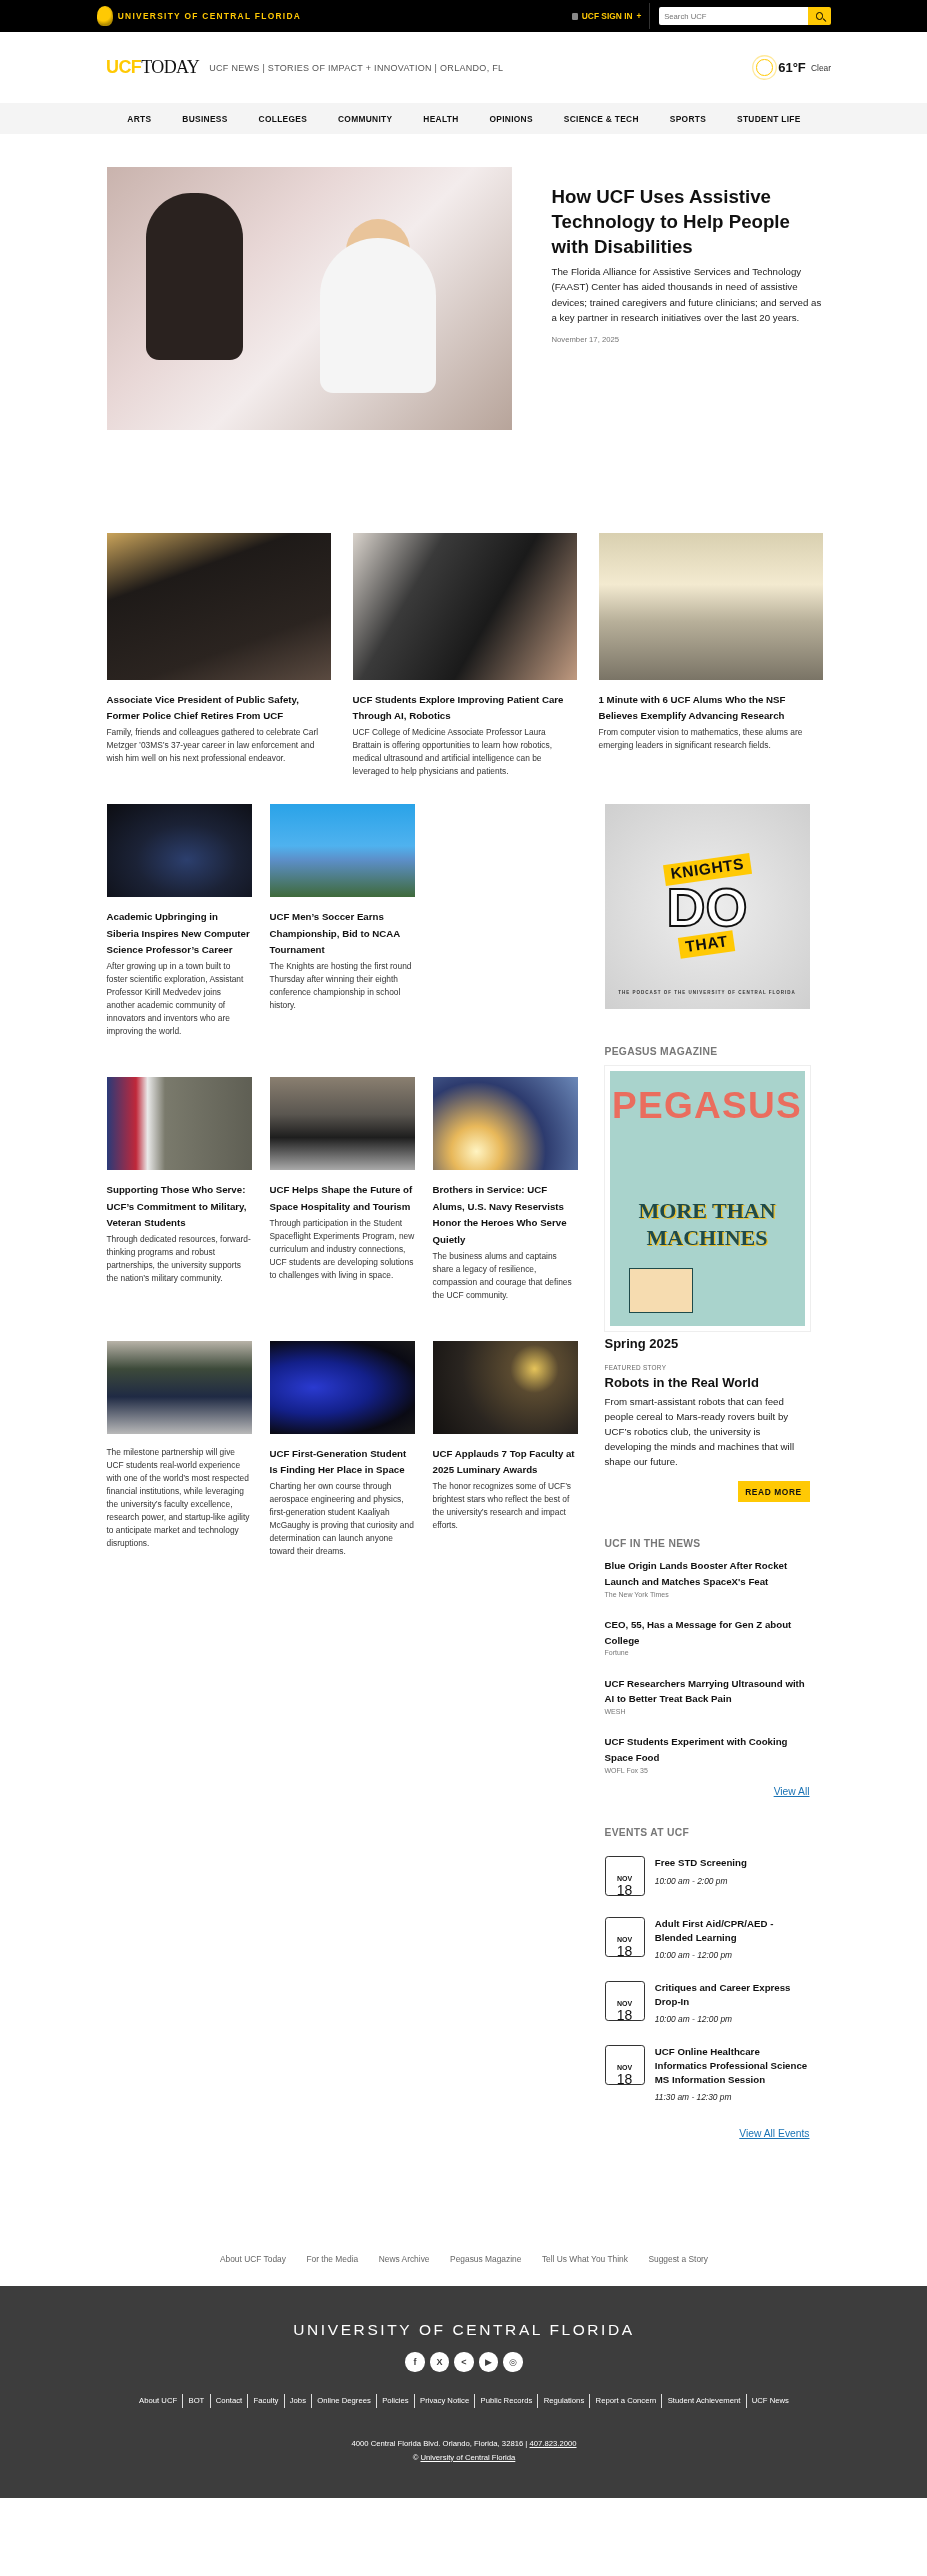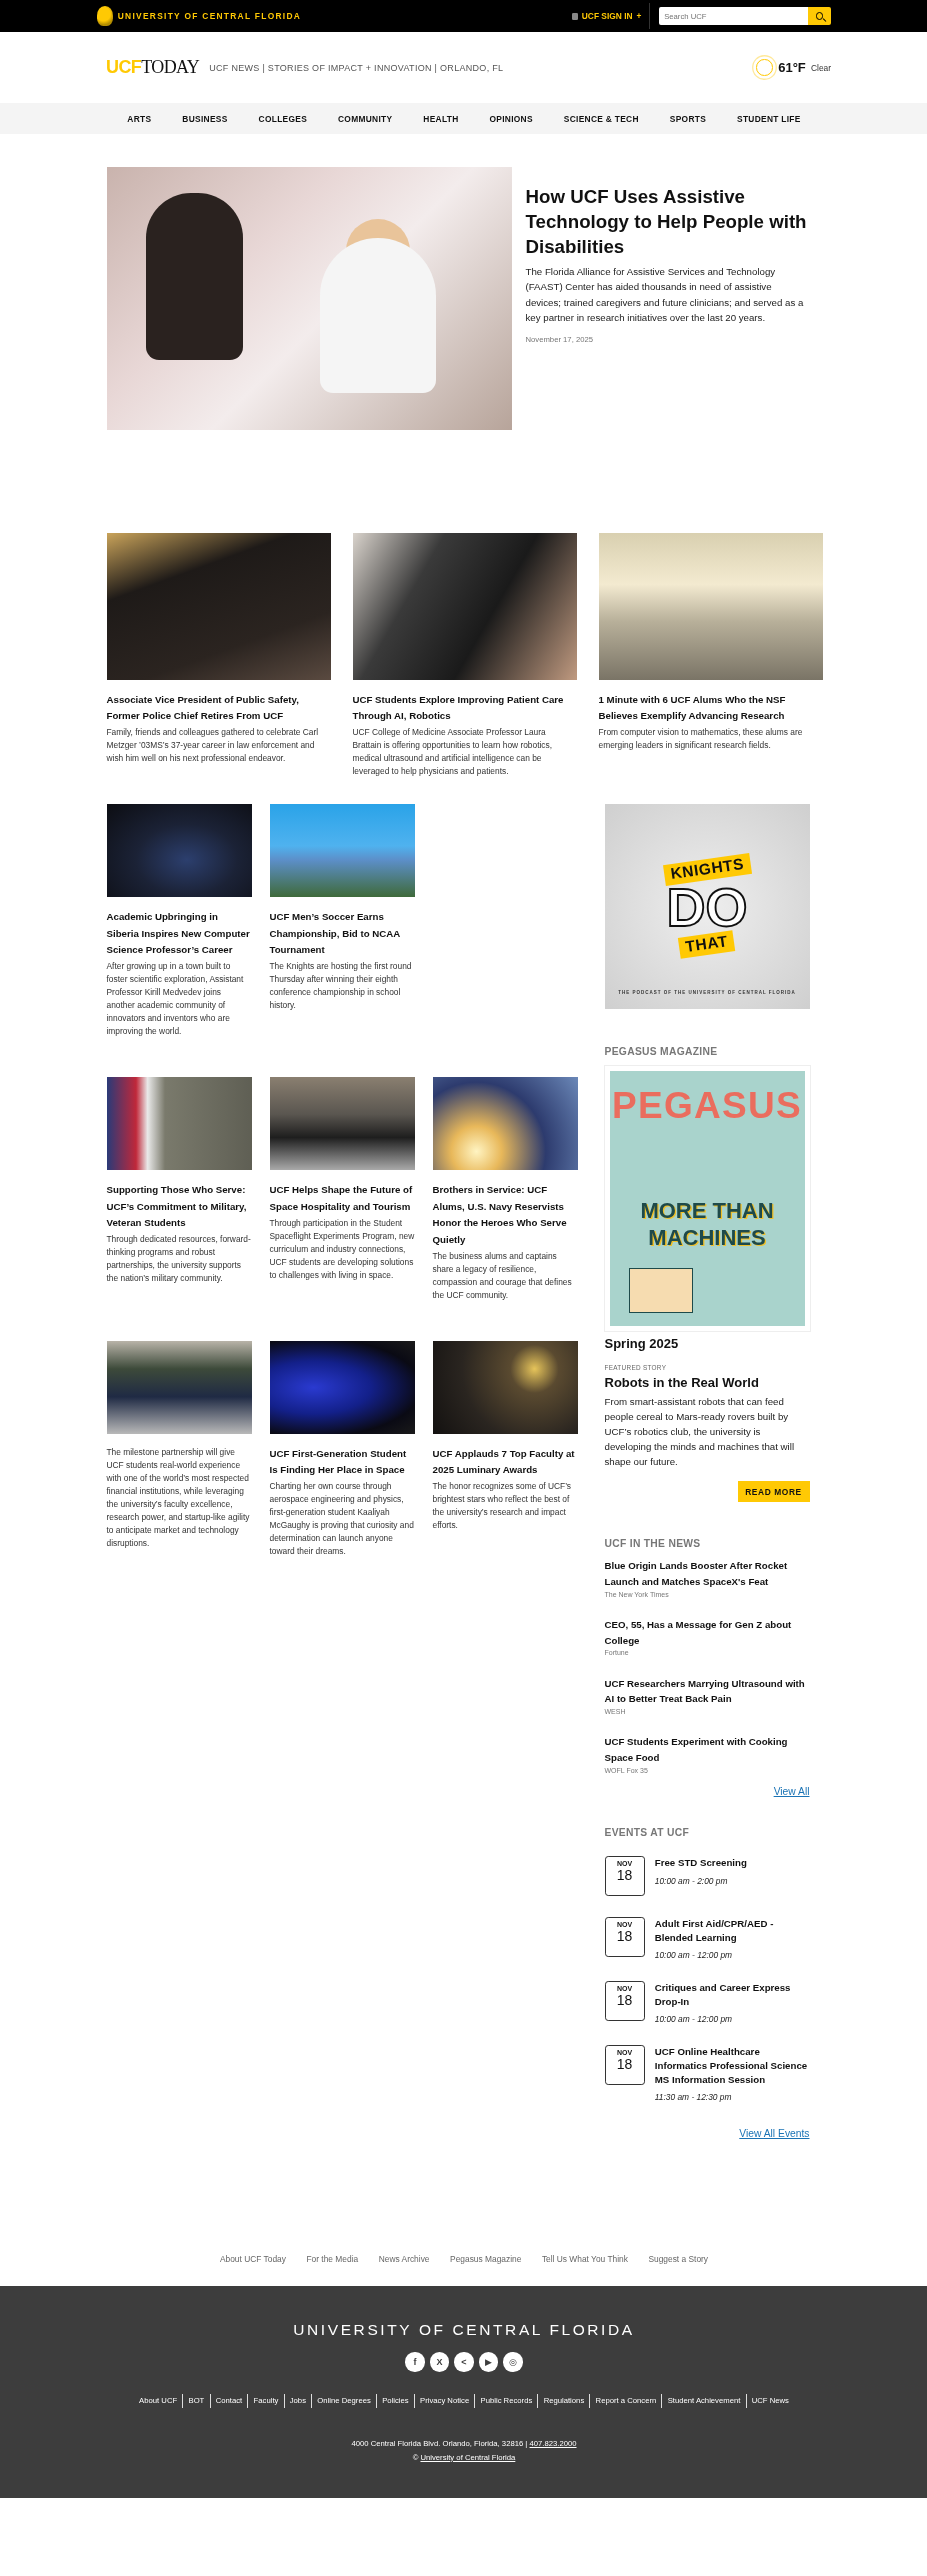--- a/index.html
+++ b/index.html
@@ -23,21 +23,21 @@
 .logo .ucf{color:#ffc904;font-weight:700;font-family:"Liberation Sans",sans-serif}
 .logo .today{color:#111;font-family:"Liberation Serif",serif}
 .tagline{font-size:9px;color:#555;letter-spacing:0.3px}
 .weather{display:flex;align-items:center;gap:5.2px}
 .sun{width:16.7px;height:16.7px;border-radius:50%;border:1.3px solid #ffc904;box-shadow:0 0 0 2.6px #fff,0 0 0 3.9px rgba(255,201,4,.4)}
 .temp{font-size:13px;font-weight:700}
 .cond{font-size:8.4px;color:#333}
 .nav{height:31px;background:#f4f4f4;display:flex;justify-content:center;align-items:center;gap:31px}
 .nav a{font-size:8.4px;font-weight:700;letter-spacing:0.3px;color:#111}
 .container{width:715px;margin:0 auto}
-.hero{display:flex;gap:14px;padding:33px 0 0 0;height:399px}
+.hero{display:flex;gap:40px;padding:33px 0 0 0;height:399px}
 .hero-img{width:405px;height:263px;background:linear-gradient(135deg,#c9b3ad 0%,#e8d7d6 35%,#f3ecec 55%,#b7a49a 100%);position:relative;overflow:hidden;flex:none}
 .hero-img:before{content:"";position:absolute;left:39px;top:26px;width:97px;height:167px;border-radius:45px 45px 13px 13px;background:#2a221f}
 .hero-img:after{content:"";position:absolute;left:213px;top:71px;width:116px;height:155px;border-radius:58px 58px 13px 13px;background:#f5f5f5;box-shadow:0 -45px 0 -26px #e9c49a}
 .hero-text{padding-top:16.7px;width:283px}
 .hero-title{font-size:18.7px;font-weight:700;line-height:25px;color:#111}
 .hero-excerpt{font-size:9.7px;line-height:15.5px;color:#222;margin-top:5.2px}
 .hero-date{font-size:7.7px;color:#777;margin-top:9px}
 .row3{display:flex;gap:22px;margin-bottom:26px}
 .card3{width:224px}
 .img3{width:224px;height:147px;margin-bottom:11.6px}
@@ -50,34 +50,34 @@
 .img4{width:145px;height:93px;margin-bottom:11.6px}
 .sidebar{width:205px}
 .podcast{width:205px;height:205px;background:radial-gradient(circle,#eee 0%,#cfcfcf 100%);position:relative;display:flex;flex-direction:column;align-items:center;justify-content:center}
 .pod-k{background:#ffc904;font-weight:900;font-size:15.5px;padding:1.3px 6.4px;transform:rotate(-8deg);letter-spacing:0.6px}
 .pod-do{font-size:54px;font-weight:900;color:#fff;-webkit-text-stroke:1.9px #111;line-height:54px}
 .pod-t{background:#ffc904;font-weight:900;font-size:15.5px;padding:1.3px 6.4px;transform:rotate(-8deg);letter-spacing:0.6px}
 .pod-sub{position:absolute;bottom:14px;font-size:4.5px;letter-spacing:1px;color:#333;font-weight:700}
 .sec-h{font-size:10.3px;font-weight:700;color:#777;letter-spacing:0.3px;margin:37px 0 9px}
 .pegasus-cover{width:205px;height:265px;background:#a9d3cc;position:relative;overflow:hidden;border:5.2px solid #fff;outline:0.6px solid #eee}
 .pg-title{position:absolute;top:14px;left:0;right:0;text-align:center;font-size:37px;color:#ea6d5e;letter-spacing:1.3px;font-weight:700}
-.pg-more{position:absolute;top:126px;left:0;right:0;text-align:center;font-family:Liberation Sans, sans-serif;font-size:22px;font-weight:700;color:#1e4a4a;line-height:27px;text-shadow:1.3px 1.3px 0 #f0c02a}
+.pg-more{position:absolute;top:126px;left:0;right:0;text-align:center;font-family:Liberation Serif, serif;font-size:22px;font-weight:700;color:#1e4a4a;line-height:27px;text-shadow:1.3px 1.3px 0 #f0c02a}
 .pg-grid{position:absolute;bottom:13px;left:19.3px;width:64px;height:45px;background:#f6dcb0;border:1.9px solid #1e4a4a}
 .spring{font-size:13px;font-weight:700;margin-top:5.2px}
 .feat-label{font-size:6.4px;color:#666;letter-spacing:0.3px;margin-top:13px}
 .feat-title{font-size:13px;font-weight:700;margin-top:3.9px}
 .feat-exc{font-size:9.7px;line-height:15px;color:#222;margin-top:3.9px}
 .readmore-wrap{text-align:right;margin-top:11.6px}
 .readmore{display:inline-block;background:#ffc904;font-size:8.4px;font-weight:700;letter-spacing:0.6px;padding:5.8px 7.7px}
 .news-item{margin-bottom:19.3px}
 .news-title{font-size:9.7px;font-weight:700;line-height:15.5px}
 .news-src{font-size:7px;color:#777;margin-top:1.3px}
 .viewall{text-align:right;font-size:10.3px;color:#1a73b5;text-decoration:underline;margin-top:-6.4px}
 .event{display:flex;gap:10.3px;margin-bottom:20.6px}
-.datebox{width:40px;height:40px;border:0.6px solid #333;border-radius:3.2px;text-align:center;flex:none;padding-top:3px}
+.datebox{width:40px;height:40px;border:0.6px solid #333;border-radius:3.2px;text-align:center;flex:none;padding-top:18px}
 .dmon{font-size:7px;font-weight:700}
 .dday{font-size:14px;line-height:16.7px}
 .ev-title{font-size:9.7px;font-weight:700;line-height:14px}
 .ev-time{font-size:8.4px;font-style:italic;margin-top:5.2px;color:#222}
 .viewevents{text-align:right;font-size:10.3px;color:#1a73b5;text-decoration:underline;margin-top:26px}
 .footlinks{display:flex;justify-content:center;gap:20.6px;margin-top:104px;height:32px;align-items:center}
 .footlinks a{font-size:8.4px;color:#666}
 .footer{background:#3d3d3d;height:212px;text-align:center;color:#fff;padding-top:35px;margin-top:11.6px}
 .f-title{font-size:15.5px;letter-spacing:2.6px}
 .socials{display:flex;justify-content:center;gap:5.2px;margin-top:13px}

